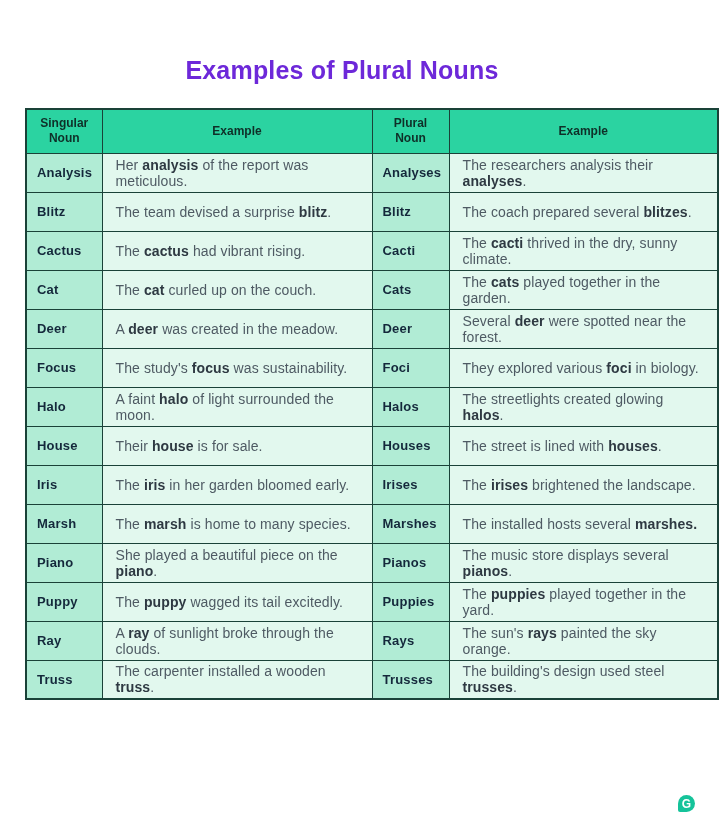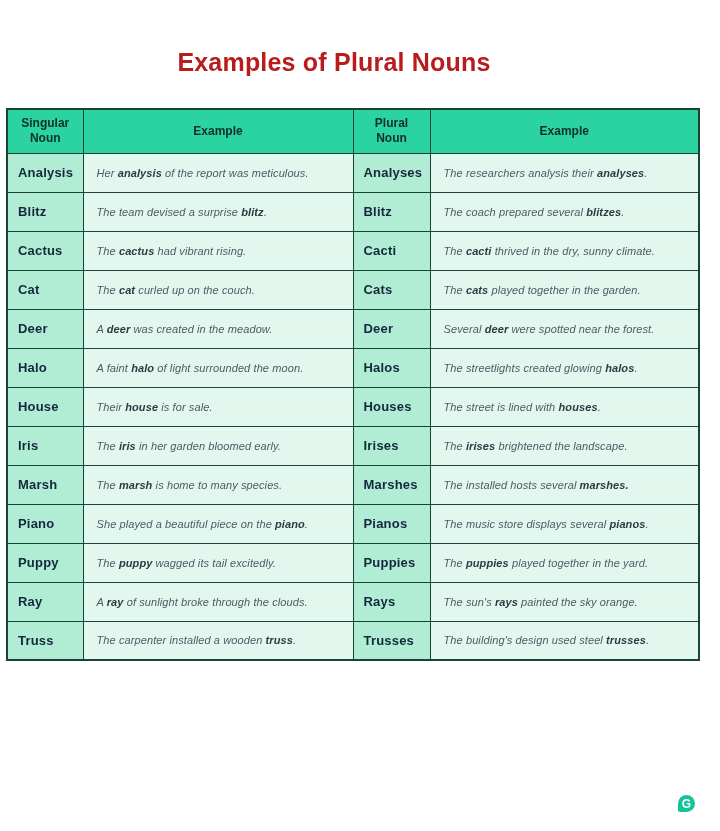--- a/index.html
+++ b/index.html
@@ -10,25 +10,25 @@
     --logo-green:#15c39a;
   }
   *{box-sizing:border-box;}
   html,body{margin:0;padding:0;}
   body{
     width:720px;height:831px;position:relative;background:#ffffff;
     font-family:"Liberation Sans", sans-serif;
   }
   .page-title{
     position:absolute;top:40px;left:0;width:652px;
-    text-align:center;font-size:25px;font-weight:bold;color:#b91c1c;
-    letter-spacing:.2px;margin:8px;
+    text-align:center;font-size:25px;font-weight:bold;color:#6d28d9;
+    letter-spacing:.2px;margin:16px;
   }
   .table-wrap{
-    position:absolute;left:6px;top:108px;width:620px;
+    position:absolute;left:25px;top:108px;width:620px;
   }
   table{
     border-collapse:collapse;table-layout:fixed;width:692px;
     border:2px solid var(--border);
   }
   th,td{
     border:1px solid var(--border);
     vertical-align:middle;
   }
   th{
@@ -39,21 +39,21 @@
     padding:2px 6px;
   }
   td{height:39px;}
   td.noun{
     background:var(--noun-bg);
     font-size:13px;font-weight:bold;color:#14283b;
     padding-left:10px;letter-spacing:.2px;
   }
   td.example{
     background:var(--example-bg);
-    font-size:11px;font-style:italic;color:#4e5a63;
+    font-size:14px;color:#4e5a63;
     padding-left:13px;padding-right:17px;letter-spacing:.1px;
   }
   td.example b{color:#2e3942;font-weight:bold;}
   .logo{
     position:absolute;left:678px;top:795px;width:17px;height:17px;
     background:var(--logo-green);
     border-radius:50% 50% 50% 12%;
     display:flex;align-items:center;justify-content:center;
   }
   .logo span{
@@ -112,20 +112,26 @@
   </tr>
 
 
   <tr>
     <td class="noun">Deer</td>
     <td class="example"><span>A </span><b>deer</b><span> was created in the meadow.</span></td>
     <td class="noun">Deer</td>
     <td class="example"><span>Several </span><b>deer</b><span> were spotted near the forest.</span></td>
   </tr>
 
+  <tr>
+    <td class="noun">Focus</td>
+    <td class="example"><span>The study's </span><b>focus</b><span> was sustainability.</span></td>
+    <td class="noun">Foci</td>
+    <td class="example"><span>They explored various </span><b>foci</b><span> in biology.</span></td>
+  </tr>
 
   <tr>
     <td class="noun">Halo</td>
     <td class="example"><span>A faint </span><b>halo</b><span> of light surrounded the moon.</span></td>
     <td class="noun">Halos</td>
     <td class="example"><span>The streetlights created glowing </span><b>halos</b><span>.</span></td>
   </tr>
 
   <tr>
     <td class="noun">House</td>

